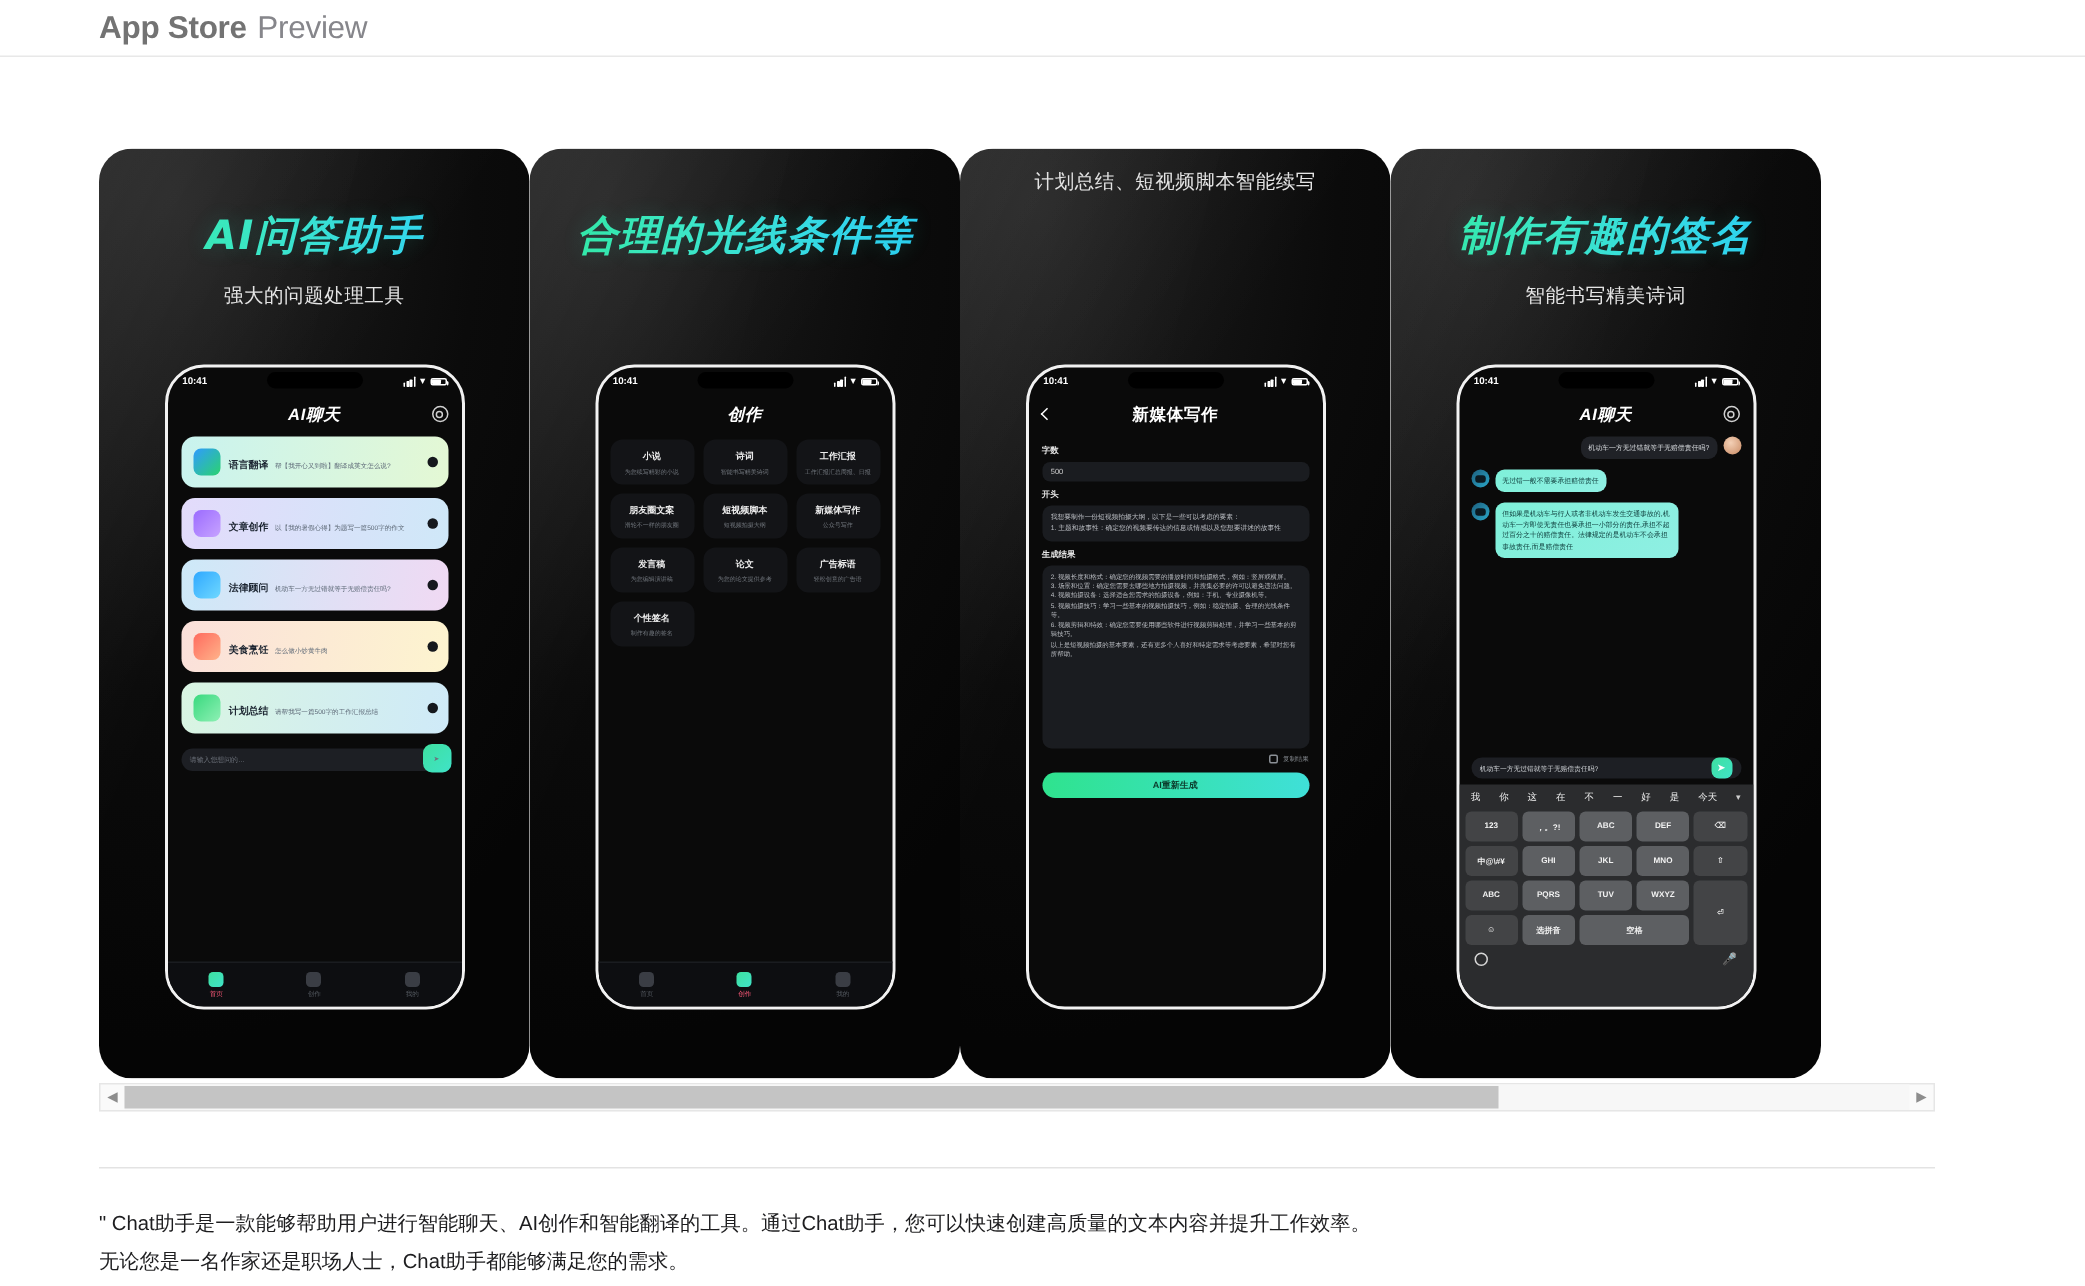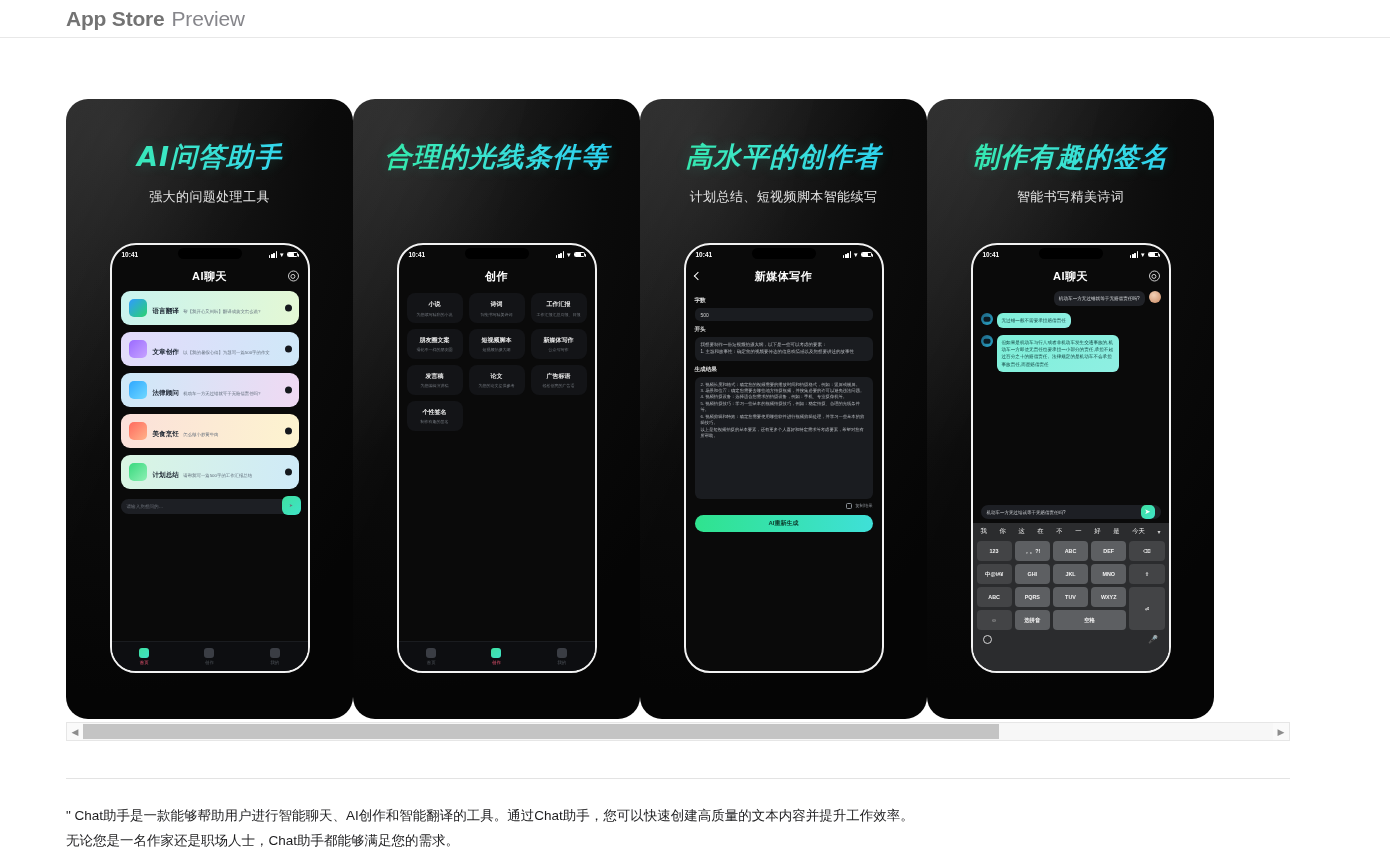--- a/index.html
+++ b/index.html
@@ -83,21 +83,21 @@
   .bars { display:flex; align-items:flex-end; gap:.8px; }
   .bars i { display:block; width:1.4px; background:#fff; border-radius:.5px; }
   .bars i:nth-child(1){height:2.5px}.bars i:nth-child(2){height:3.8px}
   .bars i:nth-child(3){height:5px}.bars i:nth-child(4){height:6.2px}
   .wifi { font-size:7px; line-height:1; color:#fff;}
   .batt { width:11px; height:5.5px; border:.8px solid #fff; border-radius:1.5px; position:relative;}
   .batt::after{content:"";position:absolute;left:.7px;top:.7px;bottom:.7px;right:3px;background:#fff;border-radius:.5px;}
   .batt::before{content:"";position:absolute;right:-2.2px;top:1.4px;width:1.2px;height:2.4px;background:#fff;border-radius:0 1px 1px 0;}
 
   .pnav { height: 24px; display:flex; align-items:center; justify-content:center; position:relative; }
-  .pnav .ptitle { color:#fff; font-weight:900; font-size:11px; letter-spacing:.5px; }
+  .pnav .ptitle { color:#fff; font-weight:900; font-style:italic; font-size:11px; letter-spacing:.5px; }
   .pnav .gear { position:absolute; right:9px; top:50%; transform:translateY(-50%);
     width:11px; height:11px; border:1.3px solid #cfcfcf; border-radius:50%; }
   .pnav .gear::after{content:"";position:absolute;left:50%;top:50%;transform:translate(-50%,-50%);
     width:3.2px;height:3.2px;border:1.1px solid #cfcfcf;border-radius:50%;}
   .pnav .back { position:absolute; left:9px; top:50%; transform:translateY(-50%) rotate(45deg);
     width:6px;height:6px;border-left:1.4px solid #fff;border-bottom:1.4px solid #fff;}
 
   
   .s1-list { padding: 3px 9px; display:flex; flex-direction:column; gap:7px; }
   .s1-card {
@@ -401,21 +401,20 @@
             </div>
             <div class="tab">
               <span class="ti"></span>
               <span class="tl">我的</span>
             </div>
           </div>
         </div>
       </div>
 
       <div class="shot">
-        <div class="shot-title">高水平的创作者</div>
         <div class="shot-sub">计划总结、短视频脚本智能续写</div>
 
         <div class="phone">
           <div class="notch"></div>
           <div class="statusbar">
             <span>10:41</span>
             <span class="sb-right">
               <span class="bars">
                   <i></i>
                   <i></i>

